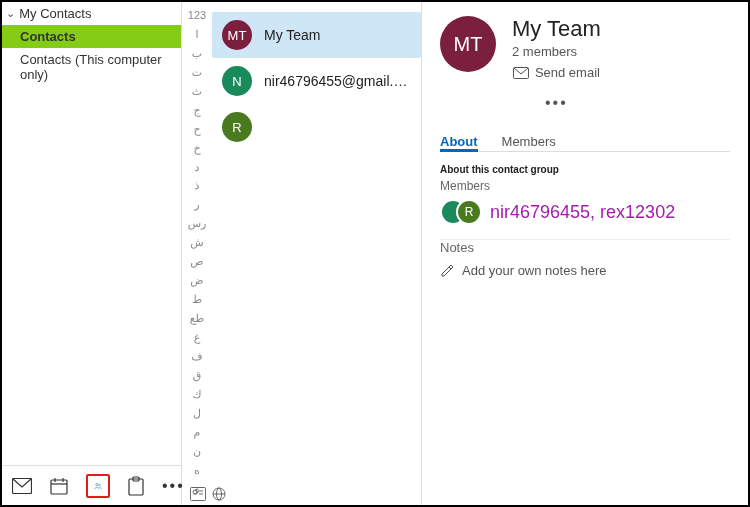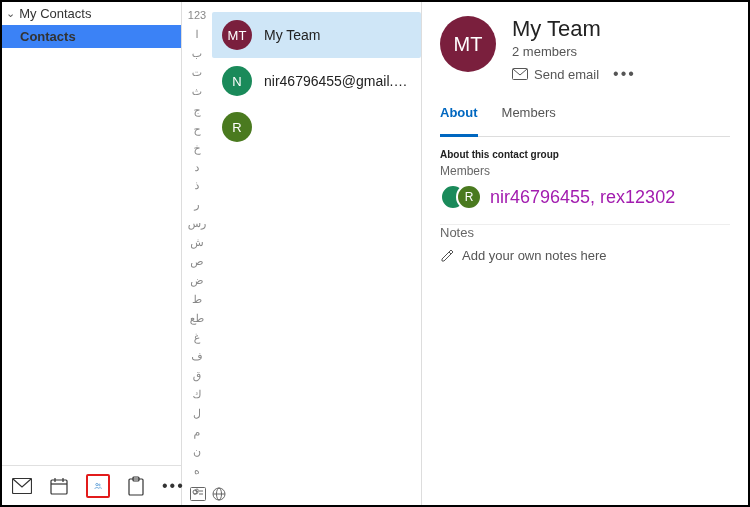--- a/index.html
+++ b/index.html
@@ -3,45 +3,45 @@
 <meta charset="utf-8">
 <style>
   * { box-sizing: border-box; margin: 0; padding: 0; font-family: "Segoe UI", Arial, sans-serif; }
   body { width: 750px; height: 507px; border: 2px solid #000; display: flex; flex-direction: row; overflow: hidden; background: #fff; }
   
   .sidebar { width: 180px; display: flex; flex-direction: column; border-right: 1px solid #ddd; }
   .sidebar-tree { flex: 1; overflow: hidden; font-size: 13px; color: #333; }
   .tree-root { display: flex; align-items: center; padding: 4px 8px 4px 4px; cursor: pointer; }
   .tree-root .chev { font-size: 11px; margin-right: 4px; color: #555; }
   .tree-item { padding: 4px 8px 4px 18px; cursor: pointer; }
-  .tree-item.active { background: #3b82f6; font-weight: 600; }
+  .tree-item.active { background: #84cc16; font-weight: 600; }
   .bottom-nav { display: flex; align-items: center; gap: 18px; padding: 6px 10px; border-top: 1px solid #e0e0e0; height: 40px; }
   .bottom-nav .nav-slot { width: 24px; height: 24px; display: flex; align-items: center; justify-content: center; color: #333; cursor: pointer; }
   .nav-highlight { border: 2px solid #e21b1b; padding: 4px 6px; border-radius: 2px; }
   
   .alpha-col { width: 30px; padding-top: 6px; display: flex; flex-direction: column; align-items: center; font-size: 11px; color: #888; gap: 3px; overflow: hidden; }
   .alpha-col span { cursor: pointer; line-height: 1.45; text-align: center; }
   
   .contact-list { width: 210px; padding-top: 10px; border-right: 1px solid #ddd; }
   .contact-row { display: flex; align-items: center; padding: 8px 10px; cursor: pointer; border-radius: 2px; }
   .contact-row.selected { background: #cfe6f7; }
   .avatar { width: 30px; height: 30px; border-radius: 50%; display: flex; align-items: center; justify-content: center; color: #fff; font-size: 13px; font-weight: 500; margin-right: 12px; flex-shrink: 0; }
   .avatar.sm { width: 26px; height: 26px; font-size: 12px; }
   .contact-name { font-size: 14px; color: #222; white-space: nowrap; overflow: hidden; text-overflow: ellipsis; }
   
   .detail { flex: 1; padding: 14px 18px 14px 18px; display: flex; flex-direction: column; font-size: 13px; color: #333; }
   .detail-header { display: flex; align-items: flex-start; gap: 16px; padding-bottom: 8px; }
   .big-avatar { width: 56px; height: 56px; border-radius: 50%; background: #7a1f3d; color: #fff; display: flex; align-items: center; justify-content: center; font-size: 20px; }
   .detail-title { font-size: 22px; font-weight: 400; color: #222; }
   .detail-sub { font-size: 13px; color: #555; margin-top: 2px; }
-  .detail-actions { display: flex; align-items: center; gap: 14px; margin-top: 6px; color: #555; }
+  .detail-actions { display: flex; align-items: center; gap: 14px; margin-top: 6px; color: #555; flex-direction: column; }
   .send-email { display: flex; align-items: center; gap: 6px; cursor: pointer; font-size: 13px; }
   .more-dots { cursor: pointer; font-size: 16px; letter-spacing: 2px; }
   .tabs { display: flex; gap: 24px; border-bottom: 1px solid #ddd; margin-top: 8px; }
-  .tab { padding: 6px 0 14px 0; font-size: 13px; color: #555; cursor: pointer; }
+  .tab { padding: 6px 0 0 0; font-size: 13px; color: #555; cursor: pointer; }
   .tab.active { color: #0067c0; border-bottom: 3px solid #0067c0; font-weight: 600; margin-bottom: -1px; }
   .section-heading { font-weight: 600; font-size: 10px; color: #222; margin-top: 12px; }
   .section-sublabel { font-size: 12px; color: #666; margin-top: 4px; }
   .member-strip { display: flex; align-items: center; margin-top: 6px; padding-bottom: 14px; border-bottom: 1px solid #eee; }
   .member-strip .avatar.sm { margin-right: -10px; border: 2px solid #fff; }
   .member-names { margin-left: 18px; font-size: 18px; color: #a21caf; }
   .notes-heading { font-size: 13px; color: #666; }
   .notes-row { display: flex; align-items: flex-end; gap: 8px; margin-top: 8px; color: #555; cursor: text; font-size: 13px; }
   svg { display: block; }
 </style>
@@ -49,20 +49,23 @@
 <body>
 
 <div class="sidebar">
   <div class="sidebar-tree">
     <div class="tree-root">
       <span class="chev">⌄</span>
       <span>My Contacts</span>
     </div>
     <div class="tree-item active">
       <span>Contacts</span>
+    </div>
+    <div class="tree-item">
+      <span>Contacts (This computer only)</span>
     </div>
   </div>
   <div class="bottom-nav">
     <div class="nav-slot">
       <svg width="20" height="16" viewBox="0 0 20 16">
           <rect x="0.5" y="0.5" width="19" height="15" rx="1" fill="none" stroke="#333" stroke-width="1.2"></rect>
           <path d="M1 1 L10 9 L19 1" fill="none" stroke="#333" stroke-width="1.2"></path>
         </svg>
     </div>
     <div class="nav-slot">

